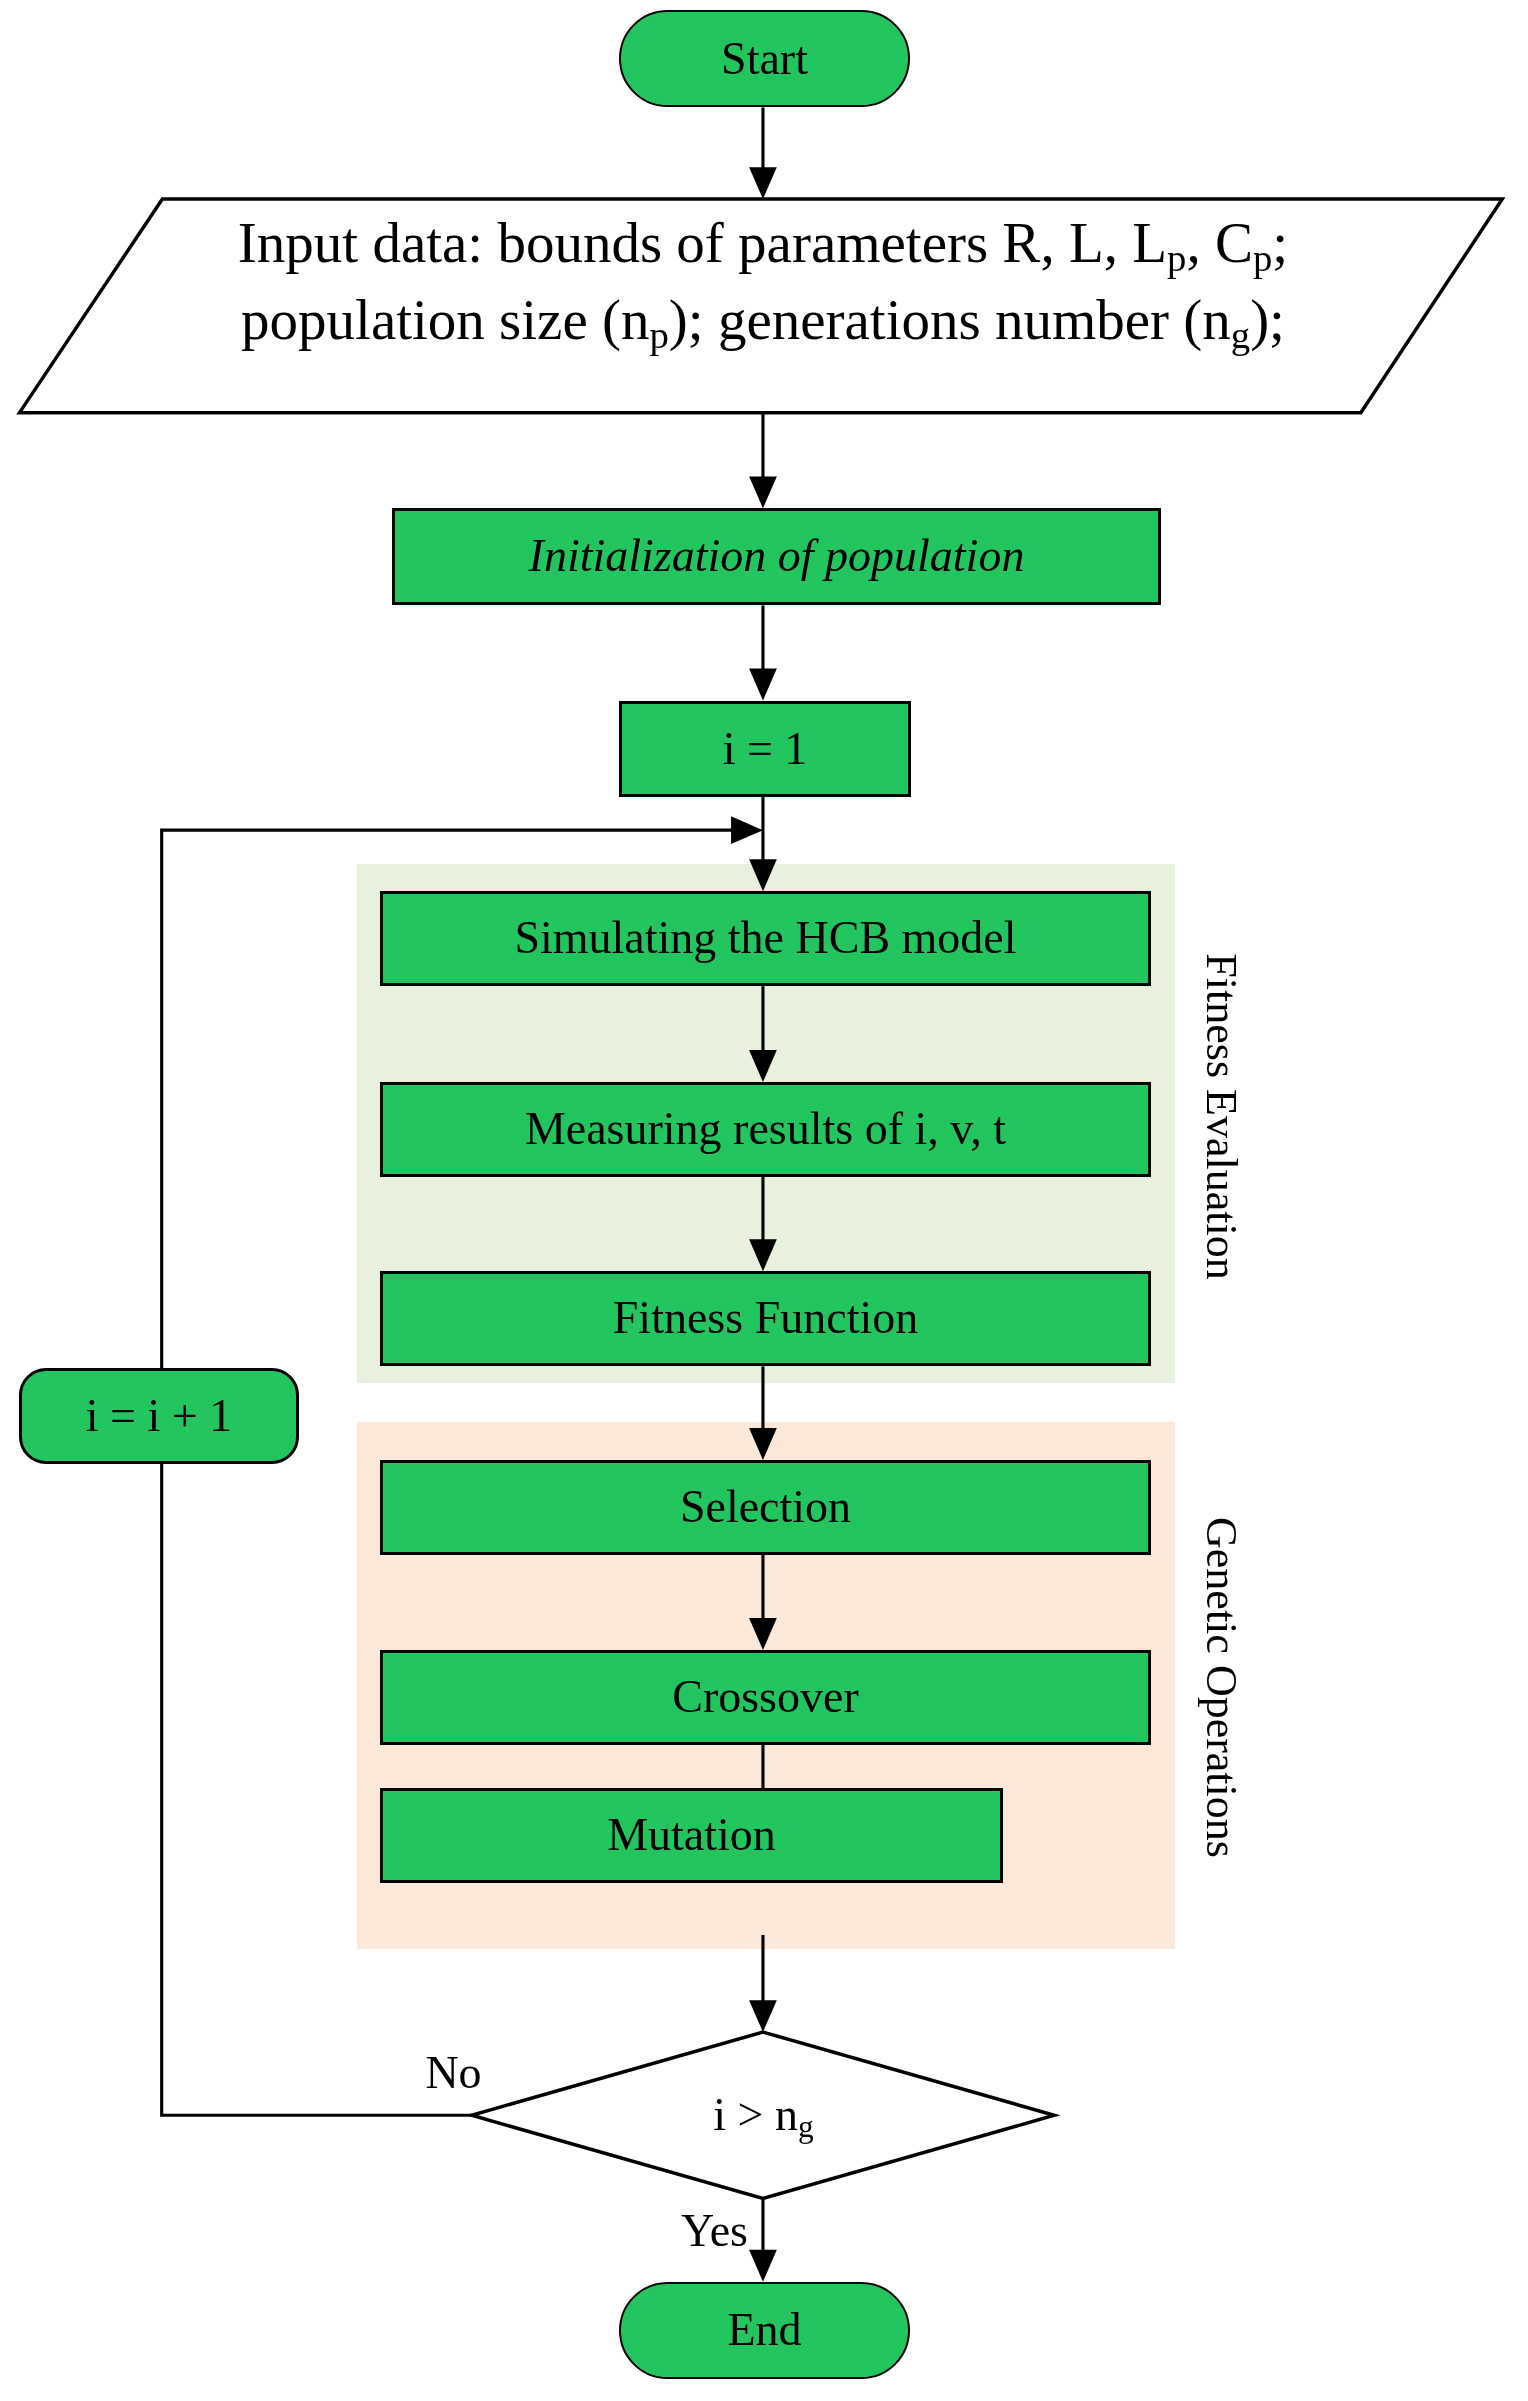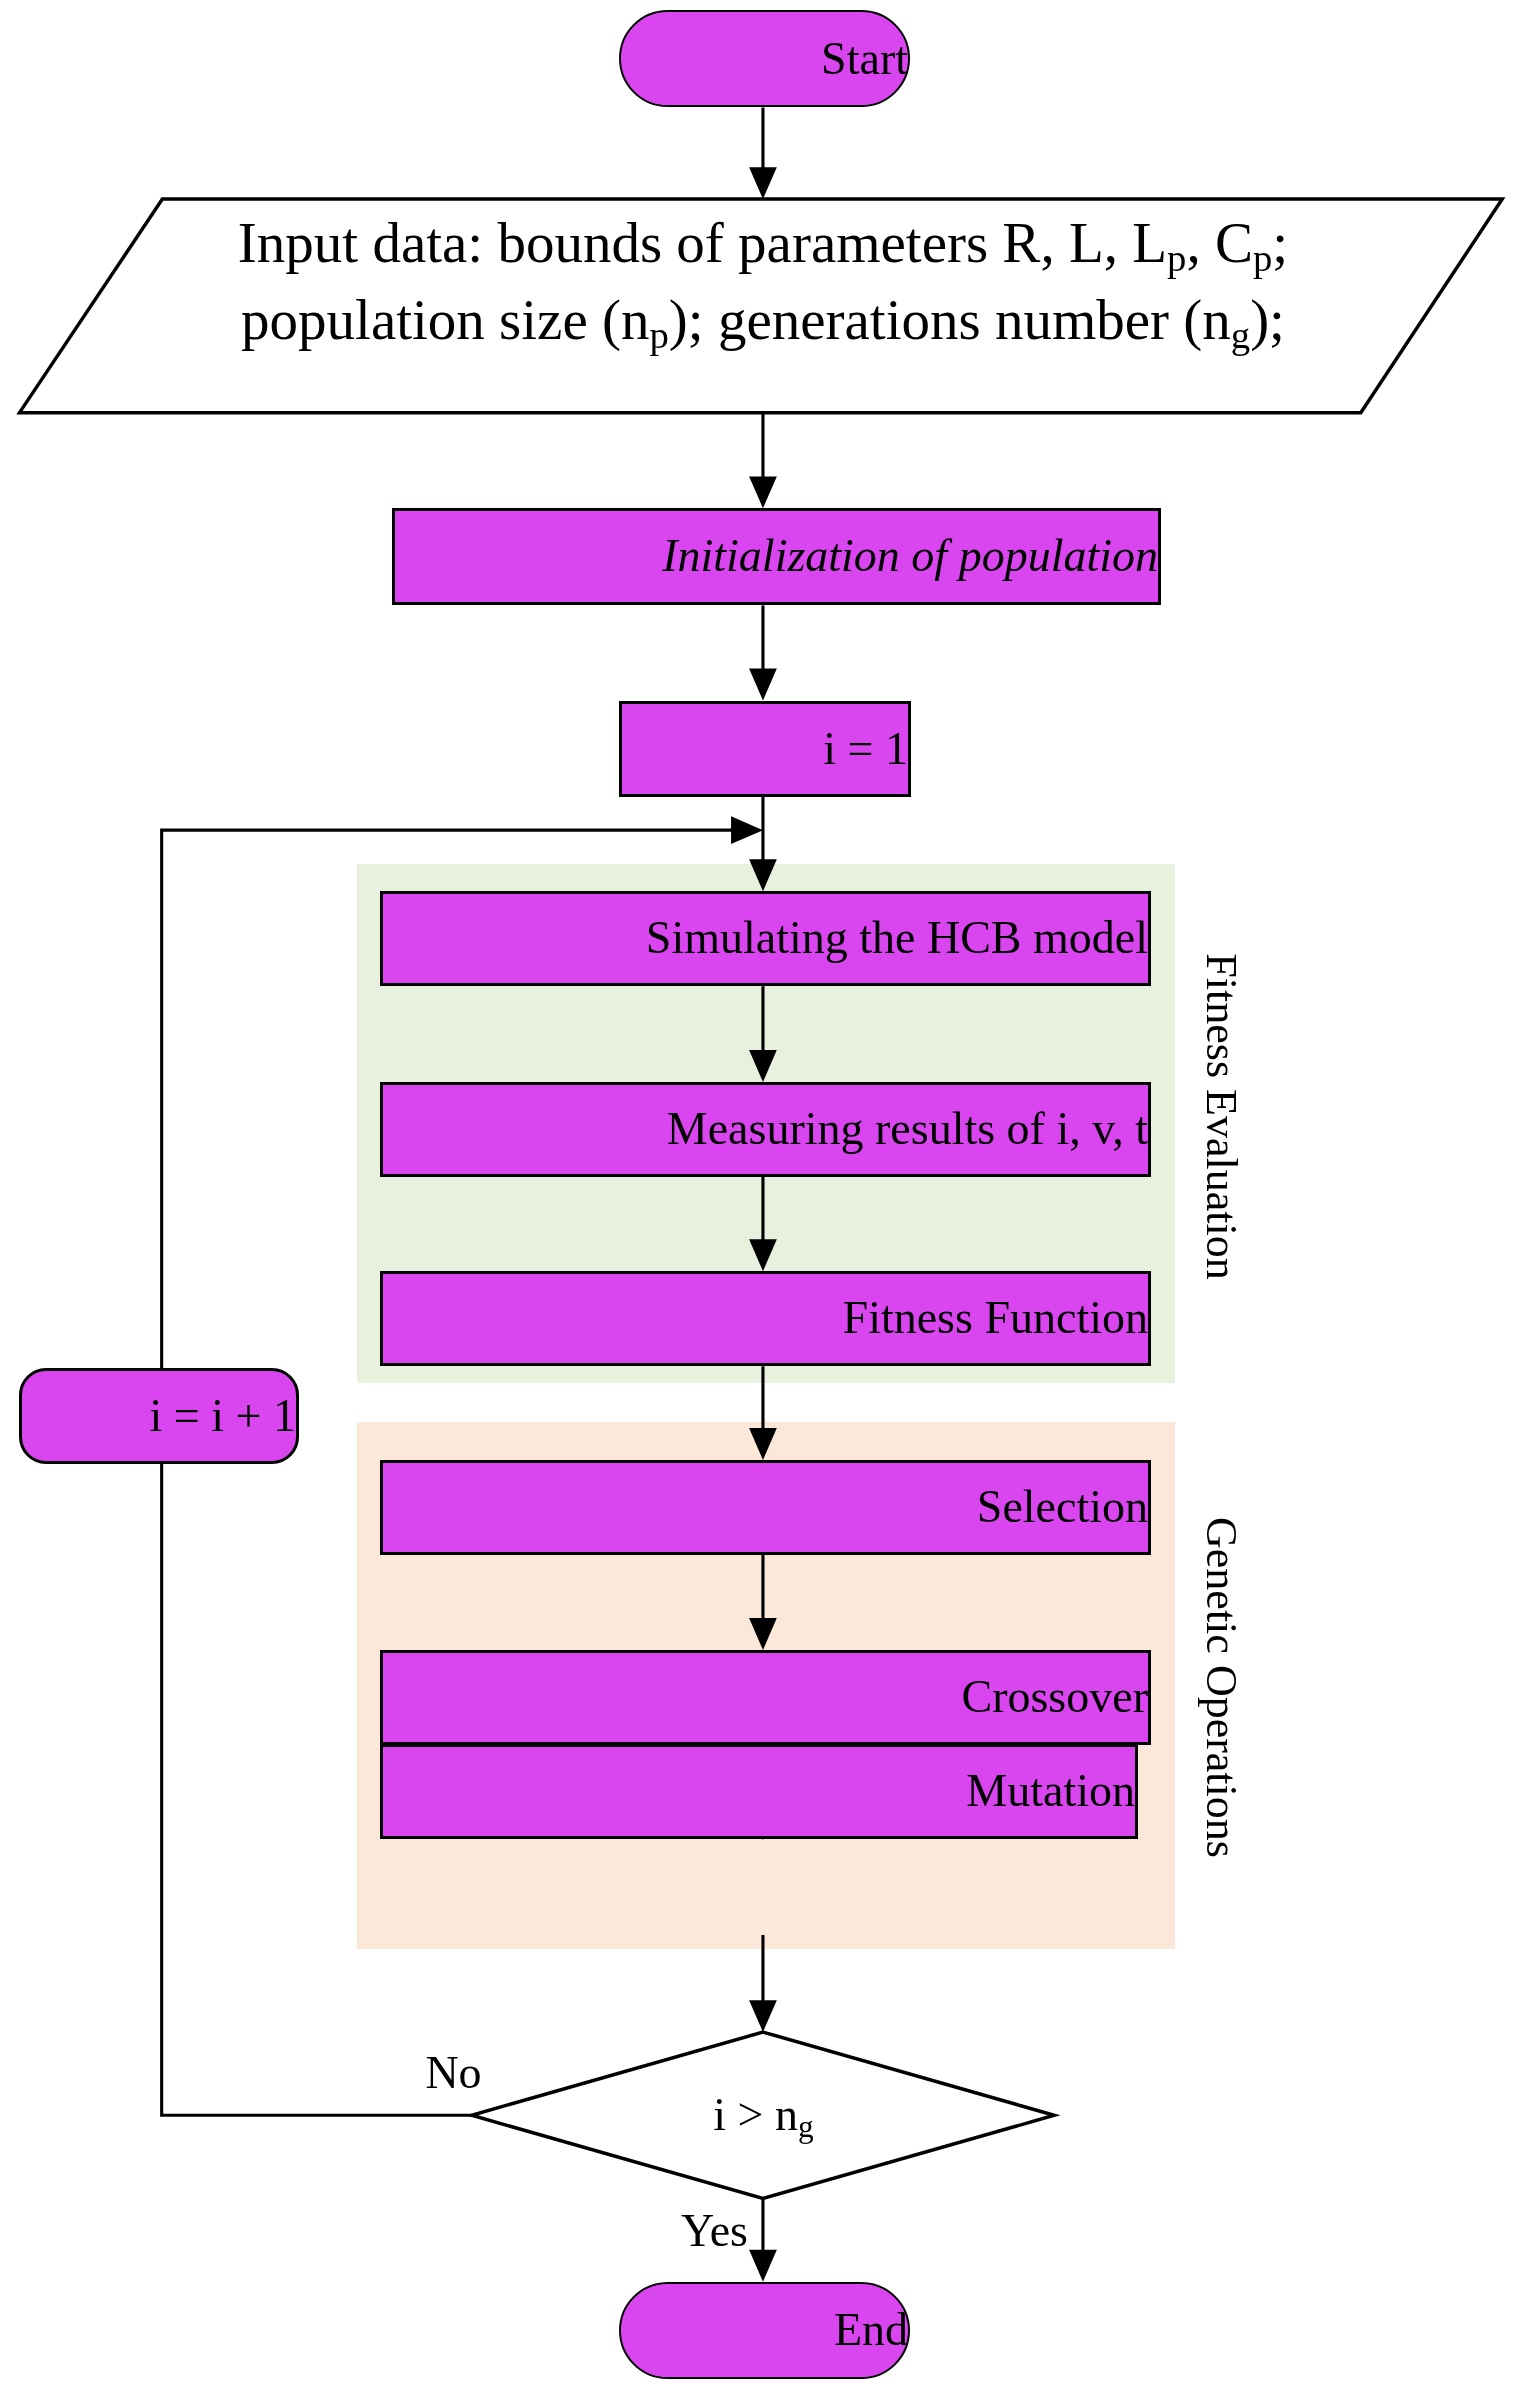--- a/index.html
+++ b/index.html
@@ -11,22 +11,22 @@
     font-family:"Liberation Serif","DejaVu Serif",serif;
     color:#000;
     overflow:hidden;
   }
   .region{position:absolute;z-index:0;}
   #region-fitness{left:357px;top:864px;width:818px;height:519px;background:#e8f0de;}
   #region-genetic{left:357px;top:1422px;width:818px;height:527px;background:#fbe8d9;}
   #wires{position:absolute;left:0;top:0;z-index:1;}
   .node{
     position:absolute;z-index:2;
-    background:#d946ef;border:3.5px solid #000;
-    display:flex;align-items:center;justify-content:flex-end;
+    background:#22c55e;border:3.5px solid #000;
+    display:flex;align-items:center;justify-content:center;
     font-size:46px;line-height:1.1;text-align:center;
     box-sizing:border-box;
   }
   .pill{border-radius:55px;border-width:2.8px;}
   .labeltext{
     position:absolute;z-index:2;
     font-size:46px;text-align:center;white-space:nowrap;
   }
   .vlabel{
     position:absolute;z-index:2;
@@ -40,21 +40,21 @@
   .sub{font-size:68%;position:relative;top:0.22em;}
   
   #node-start{left:619px;top:10.4px;width:291px;height:97px;}
   #node-init{left:392px;top:508px;width:769px;height:97px;font-style:italic;}
   #node-set-i{left:619px;top:701px;width:292px;height:96px;}
   #node-simulate{left:380px;top:891px;width:771px;height:95px;}
   #node-measure{left:380px;top:1082px;width:771px;height:95px;}
   #node-fitness{left:380px;top:1271px;width:771px;height:95px;}
   #node-selection{left:380px;top:1460px;width:771px;height:95px;}
   #node-crossover{left:380px;top:1650px;width:771px;height:95px;}
-  #node-mutation{left:380px;top:1744px;width:758px;height:95px;}
+  #node-mutation{left:380px;top:1788px;width:623px;height:95px;}
   #node-increment{left:19px;top:1368px;width:280px;height:96px;border-radius:27px;}
   #node-end{left:619px;top:2282px;width:291px;height:97px;}
   #label-no{left:384px;top:2046px;width:139px;}
   #label-yes{left:645px;top:2204px;width:139px;}
   #label-fitness-region{left:1013px;top:1091px;width:416px;}
   #label-genetic-region{left:978px;top:1662px;width:486px;}
   #decision-text{left:590px;top:2088px;width:347px;}
 </style>
 </head>
 <body>

